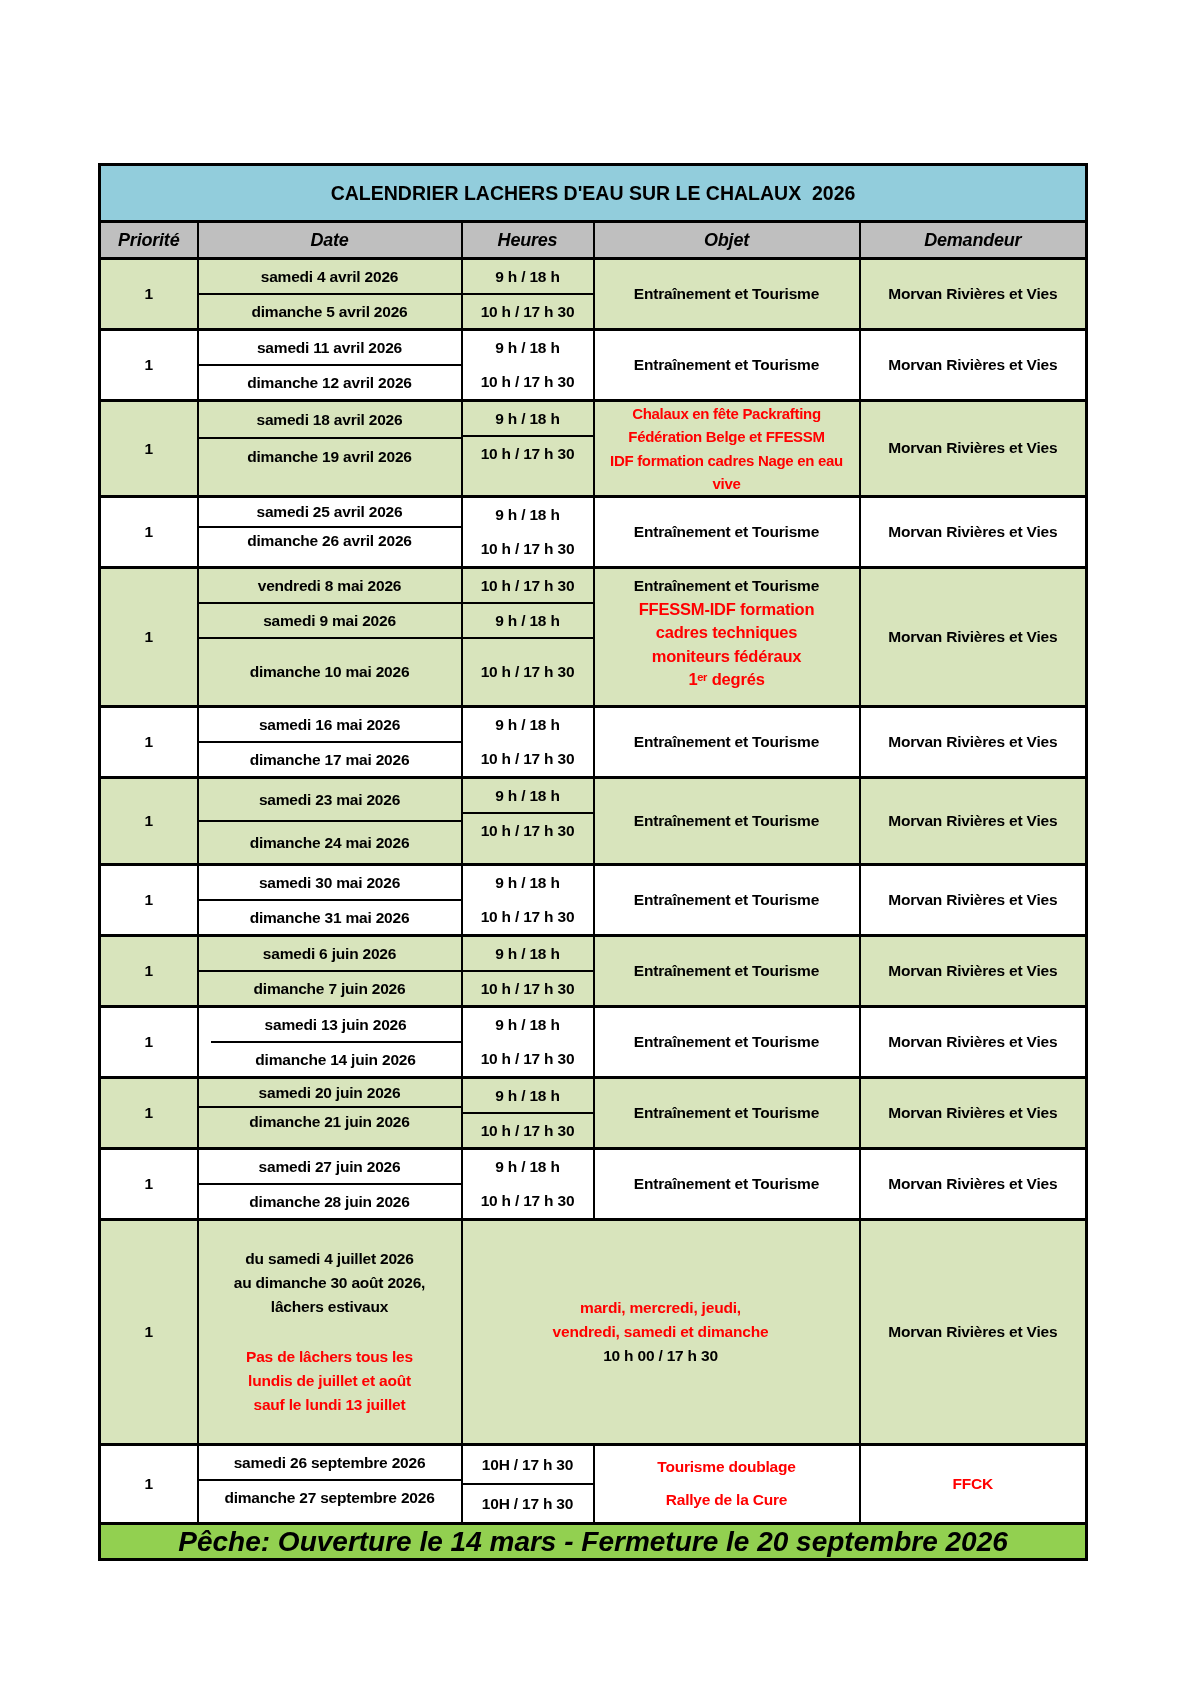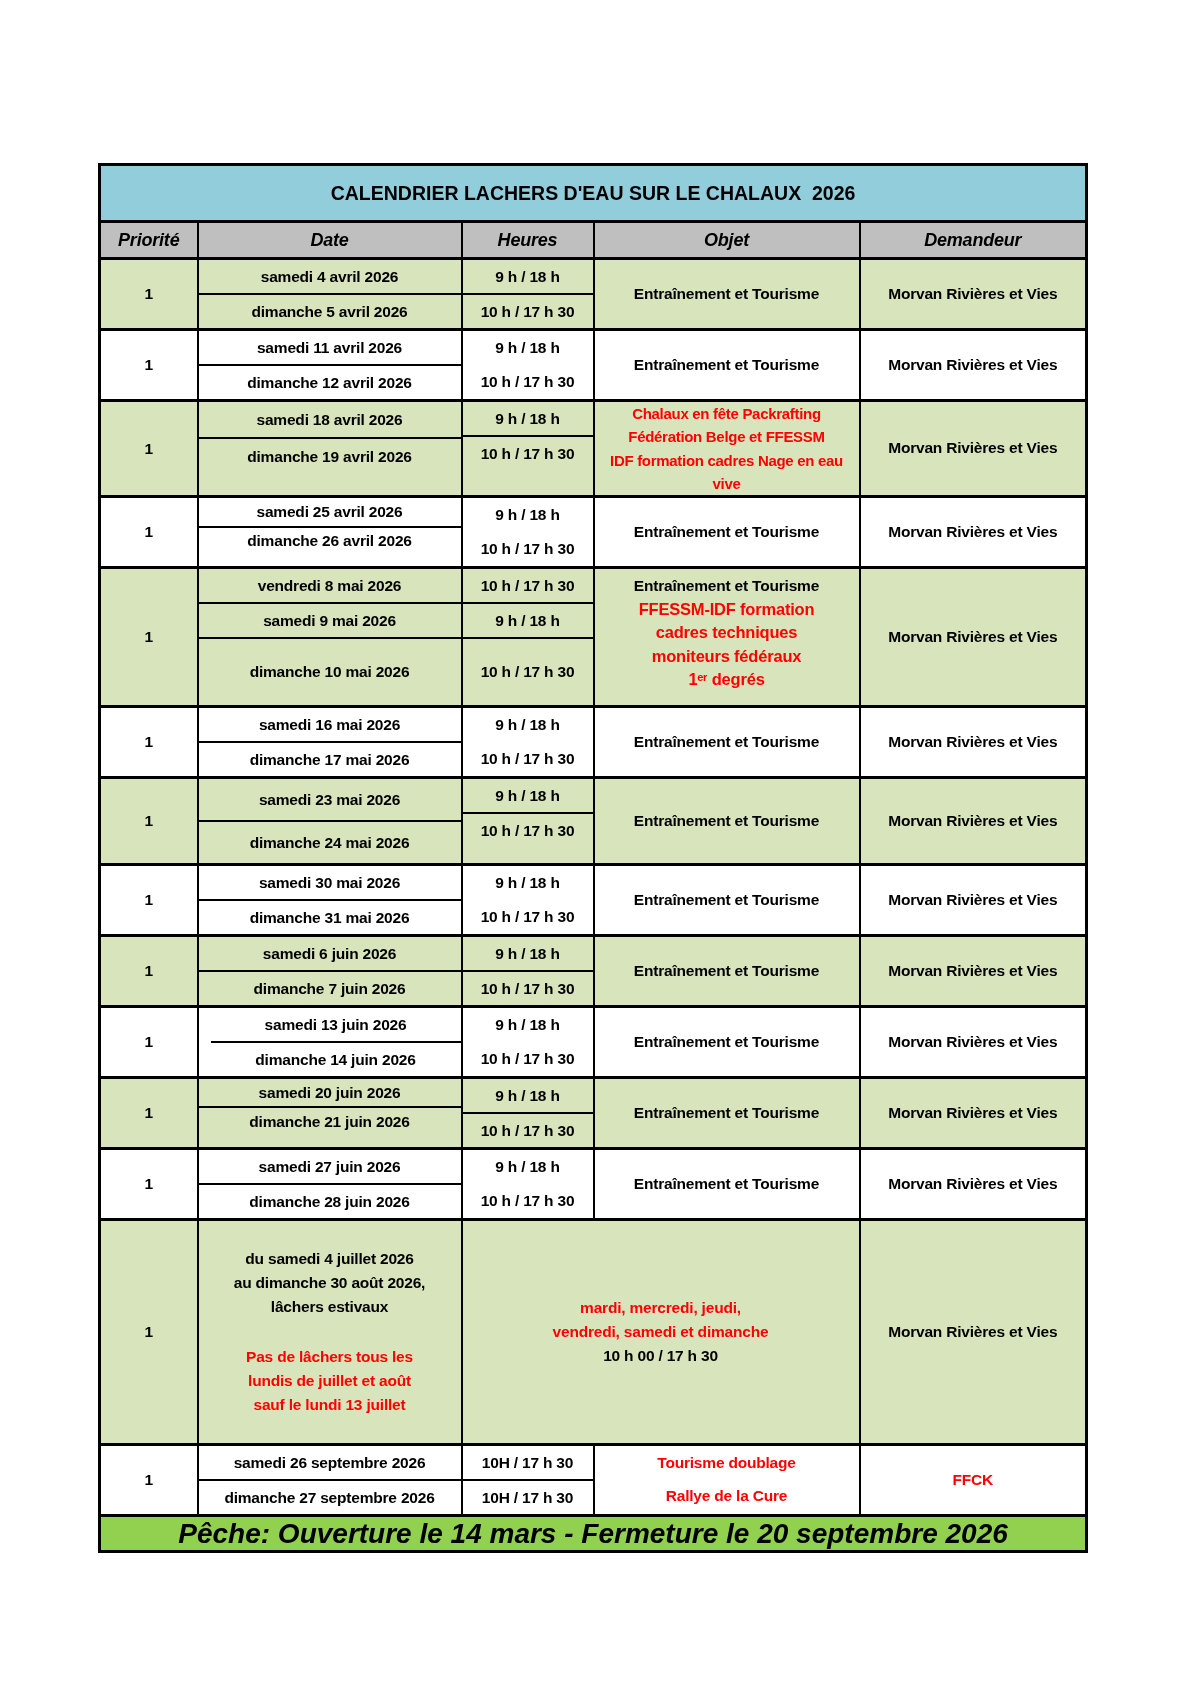--- a/index.html
+++ b/index.html
@@ -375,21 +375,21 @@
         </tr>
         <tr class="group white" style="height: 68px;">
           <td class="white">1</td>
           <td class="stack-cell white">
             <div class="stack" style="height: 68px;">
               <div class="sub divider">samedi 26 septembre 2026</div>
               <div class="sub">dimanche 27 septembre 2026</div>
             </div>
           </td>
           <td class="stack-cell white">
-            <div class="stack" style="height: 68px;">
+            <div class="stack" style="height: 76px;">
               <div class="sub divider">10H / 17 h 30</div>
               <div class="sub">10H / 17 h 30</div>
             </div>
           </td>
           <td class="white spread">
             <div class="line red">Tourisme doublage</div>
             <div class="line red">Rallye de la Cure</div>
           </td>
           <td class="white">
             <div class="line red">FFCK</div>

